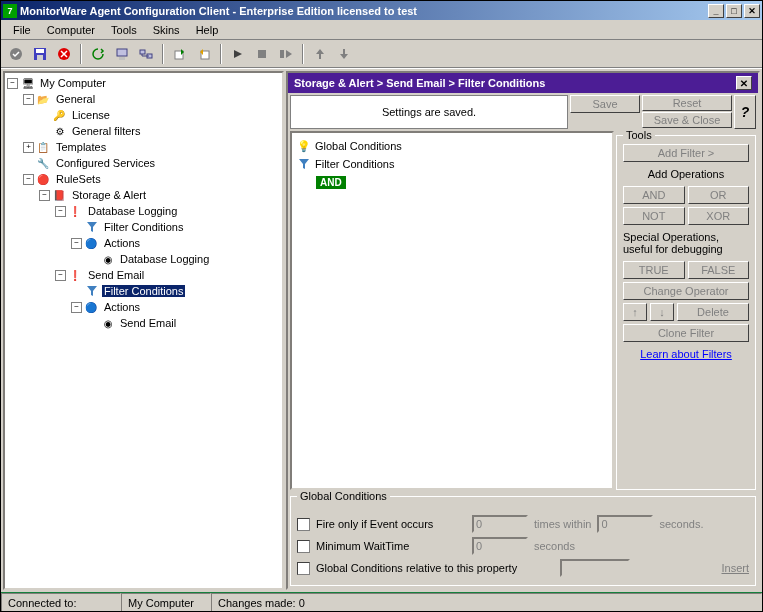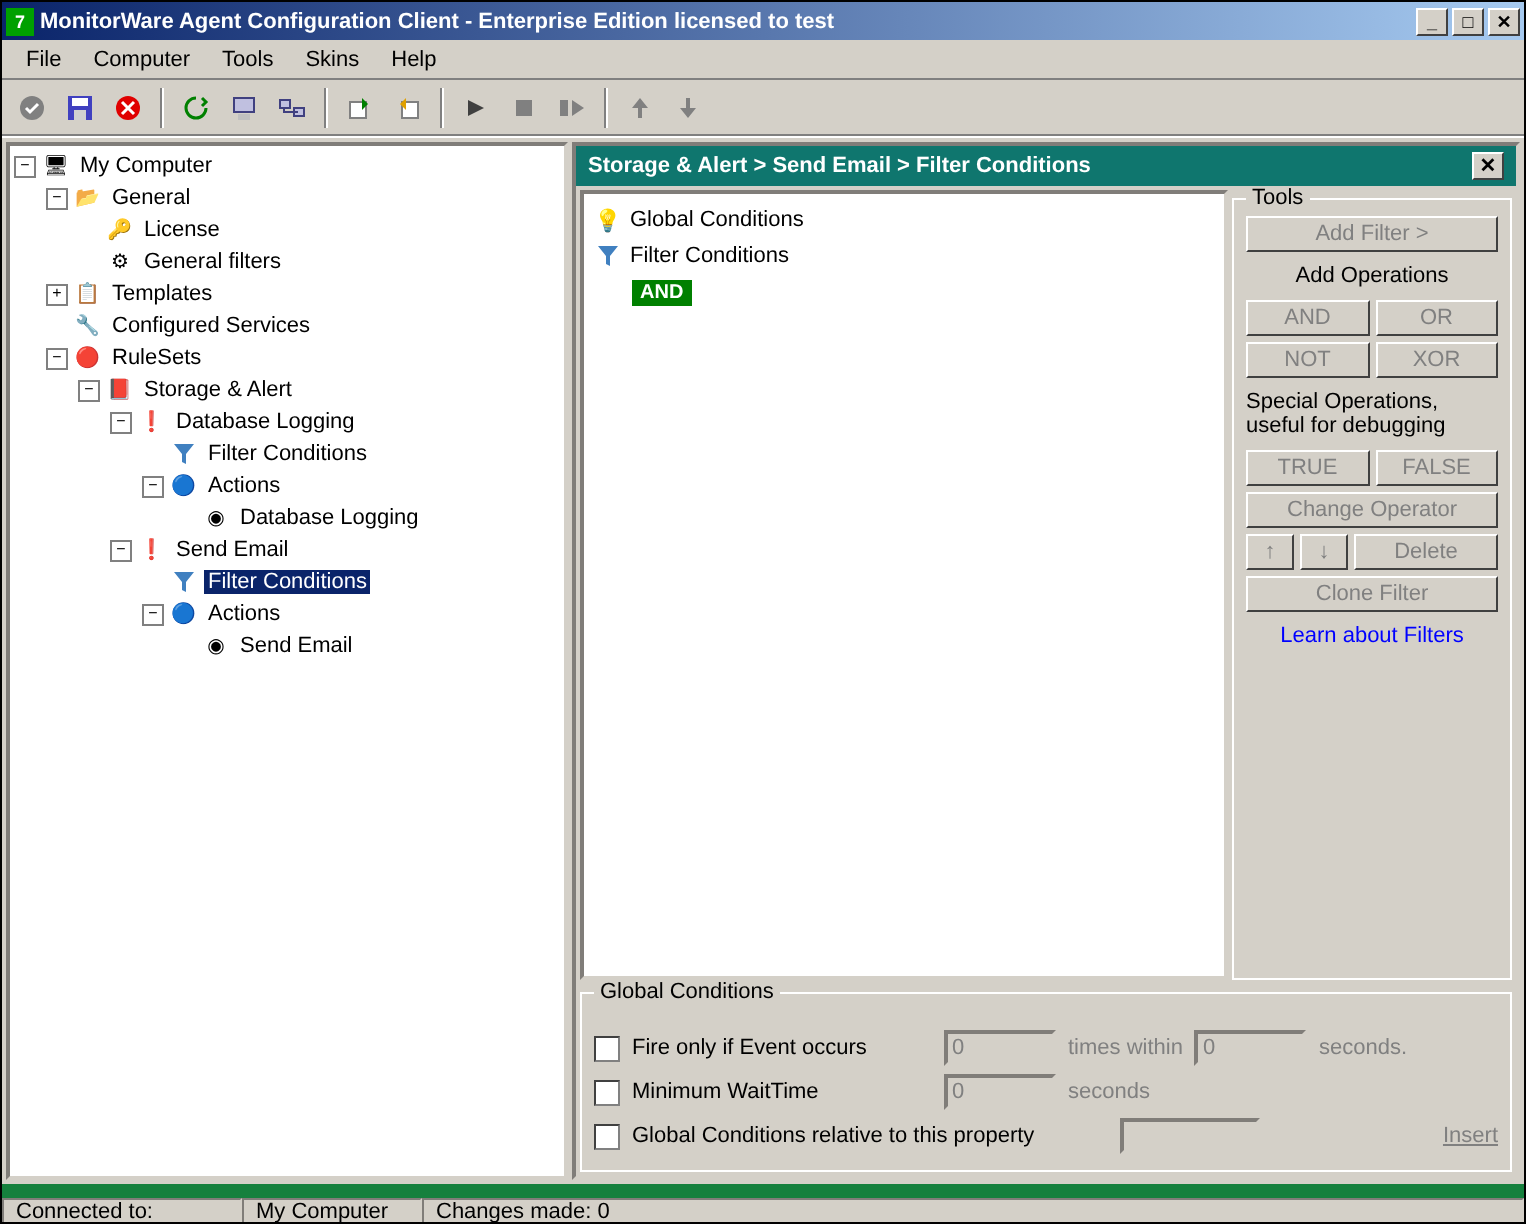--- a/index.html
+++ b/index.html
@@ -15,46 +15,46 @@
 .toolbar .tb-btn { width: 22px; height: 22px; display: flex; align-items: center; justify-content: center; border: 1px solid transparent; cursor: pointer; font-size: 12px; }
 .toolbar .tb-sep { width: 2px; height: 20px; border-left: 1px solid #808080; border-right: 1px solid #fff; margin: 0 3px; }
 .main-area { display: flex; height: 524px; border-top: 1px solid #fff; }
 .tree-panel { width: 281px; background: #fff; border: 2px inset #d4d0c8; margin: 2px; overflow: auto; padding: 2px; }
 .tree-node { display: flex; align-items: center; height: 16px; white-space: nowrap; cursor: pointer; }
 .tree-expand { width: 11px; height: 11px; border: 1px solid #808080; display: inline-flex; align-items: center; justify-content: center; font-size: 8px; margin-right: 3px; line-height: 1; cursor: pointer; }
 .tree-icon { width: 14px; height: 14px; margin-right: 3px; display: inline-flex; align-items: center; justify-content: center; font-size: 10px; }
 .tree-label { padding: 0 2px; }
 .tree-label.selected { background: #0a246a; color: #fff; }
 .right-panel { flex: 1; margin: 2px 2px 2px 0; display: flex; flex-direction: column; }
-.breadcrumb { background: #0f766e; color: #fff; padding: 3px 6px; font-weight: bold; display: flex; align-items: center; border: 2px inset #d4d0c8; border-bottom: none; }
+.breadcrumb { background: #4c1d95; color: #fff; padding: 3px 6px; font-weight: bold; display: flex; align-items: center; border: 2px inset #d4d0c8; border-bottom: none; }
 .breadcrumb .close-x { margin-left: auto; width: 16px; height: 14px; background: #d4d0c8; border: 1px solid #fff; border-right-color: #404040; border-bottom-color: #404040; color: #000; display: flex; align-items: center; justify-content: center; font-size: 10px; cursor: pointer; }
 .content-wrap { flex: 1; border: 2px inset #d4d0c8; border-top: none; background: #d4d0c8; display: flex; flex-direction: column; padding: 2px; gap: 2px; }
 .save-row { display: flex; gap: 2px; height: 34px; }
 .status-box { flex: 1; background: #fff; border: 1px solid #808080; display: flex; align-items: center; justify-content: center; }
 .save-col { display: flex; flex-direction: column; gap: 1px; }
 .btn { background: #d4d0c8; border: 1px solid #fff; border-right-color: #404040; border-bottom-color: #404040; padding: 2px 8px; cursor: pointer; text-align: center; min-height: 16px; display: flex; align-items: center; justify-content: center; }
 .btn.disabled { color: #808080; }
 .help-btn { width: 22px; font-size: 14px; font-weight: bold; font-style: italic; }
 .mid-row { flex: 1; display: flex; gap: 2px; }
 .filter-tree { flex: 1; background: #fff; border: 2px inset #d4d0c8; padding: 4px; }
 .ft-node { display: flex; align-items: center; height: 18px; }
 .ft-icon { width: 16px; height: 16px; display: inline-flex; align-items: center; justify-content: center; margin-right: 3px; }
 .and-badge { background: #008000; color: #fff; font-weight: bold; padding: 1px 4px; font-size: 10px; }
 .fieldset { border: 1px groove #fff; padding: 8px 6px 6px; margin-top: 4px; position: relative; }
 .fieldset .legend { position: absolute; top: -7px; left: 6px; background: #d4d0c8; padding: 0 3px; }
 .tool-btn { width: 100%; margin-bottom: 3px; }
 .op-row { display: flex; gap: 3px; margin-bottom: 3px; }
 .op-row .btn { flex: 1; padding: 2px 2px; }
-.link { color: #0000ff; cursor: pointer; text-align: center; margin-top: 6px; }
+.link { color: #0000ff; text-decoration: underline; cursor: pointer; text-align: center; margin-top: 6px; }
 .global-box { border: 1px groove #fff; padding: 8px 6px 6px; position: relative; }
 .gc-row { display: flex; align-items: center; height: 22px; gap: 6px; }
 .chk { width: 13px; height: 13px; background: #fff; border: 1px solid #808080; border-top-color: #404040; border-left-color: #404040; display: inline-block; cursor: pointer; }
 .num-input { width: 56px; height: 18px; background: #d4d0c8; border: 2px inset #d4d0c8; padding: 0 2px; color: #808080; }
 .insert-link { text-decoration: underline; cursor: pointer; margin-left: auto; padding-left: 48px; }
-.statusbar { height: 20px; display: flex; border-top: 7px solid #15803d; }
+.statusbar { height: 20px; display: flex; border-top: 1px solid #15803d; }
 .status-cell { border: 1px inset #d4d0c8; padding: 2px 6px; display: flex; align-items: center; }
 svg { display: block; }
 </style>
 </head>
 <body>
 
 <div class="titlebar">
   <div class="app-icon">7</div>
   <div class="title-text">MonitorWare Agent Configuration Client - Enterprise Edition licensed to test</div>
   <div class="win-btns">
@@ -239,20 +239,31 @@
         <span class="tree-label">Send Email</span>
       </div>
   </div>
 
   <div class="right-panel">
     <div class="breadcrumb">
       <span>Storage &amp; Alert &gt; Send Email &gt; Filter Conditions</span>
       <div class="close-x">✕</div>
     </div>
     <div class="content-wrap">
+      <div class="save-row">
+        <div class="status-box">Settings are saved.</div>
+        <div class="save-col" style="width:70px">
+          <div class="btn disabled">Save</div>
+        </div>
+        <div class="save-col" style="width:90px">
+          <div class="btn disabled" style="height:15px">Reset</div>
+          <div class="btn disabled" style="height:15px">Save &amp; Close</div>
+        </div>
+        <div class="btn help-btn">?</div>
+      </div>
 
       <div class="mid-row">
         <div class="filter-tree">
           <div class="ft-node" style="padding-left:0">
               <span class="ft-icon">💡</span>
               <span>Global Conditions</span>
             </div>
           <div class="ft-node" style="padding-left:0">
               <span class="ft-icon">
                 <svg width="12" height="12">

